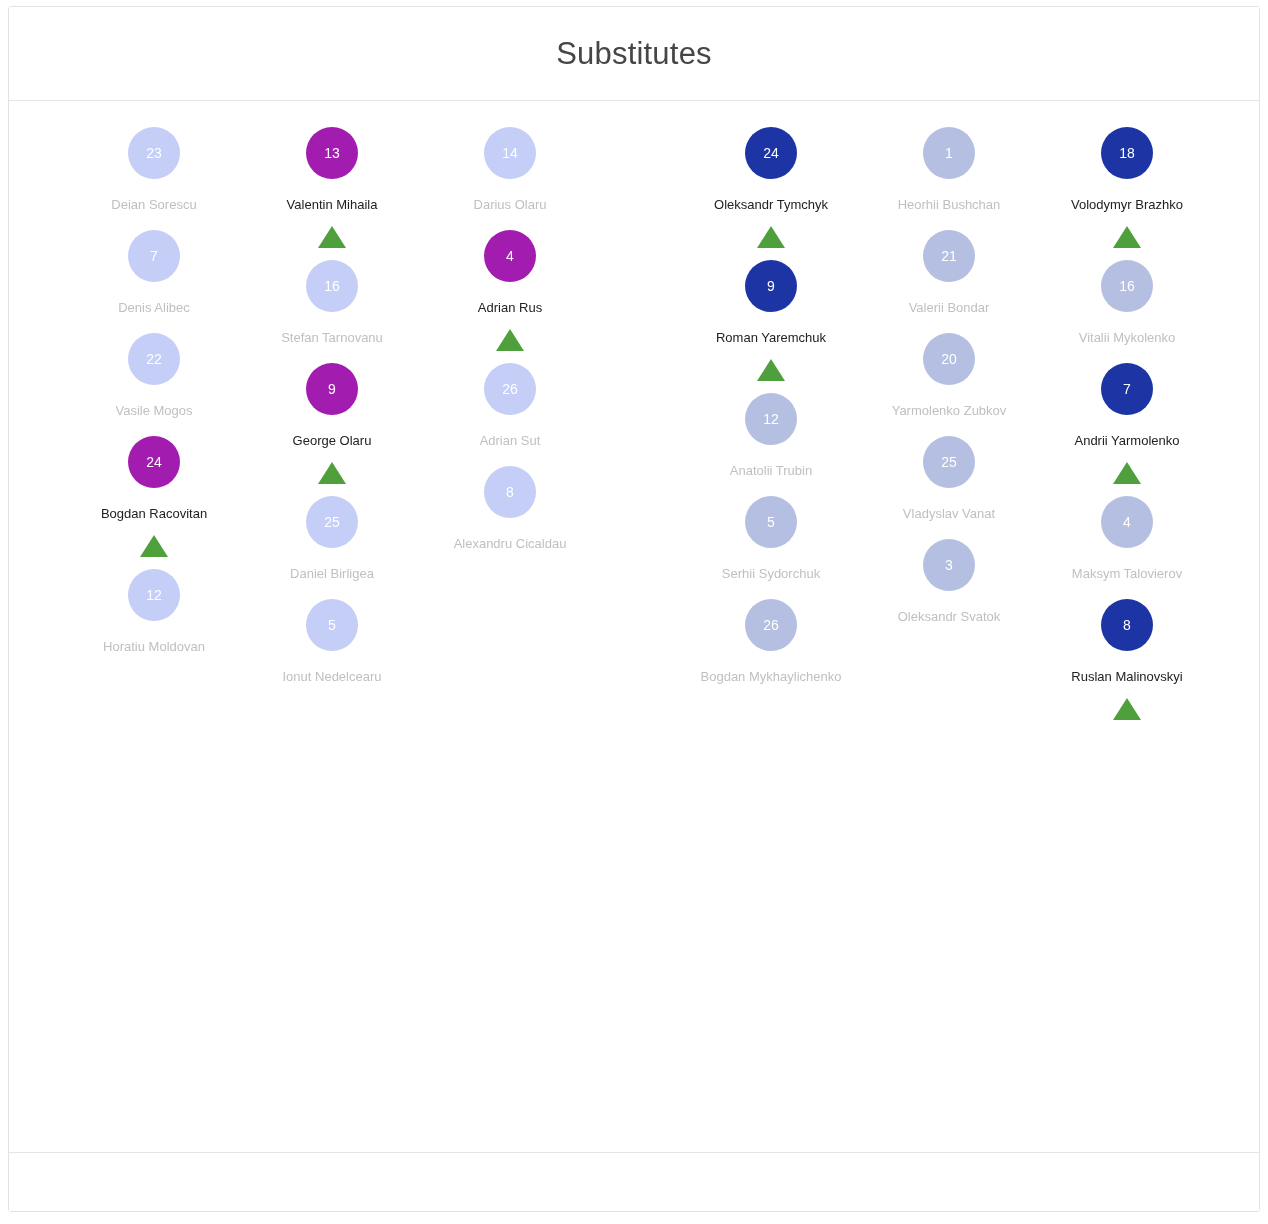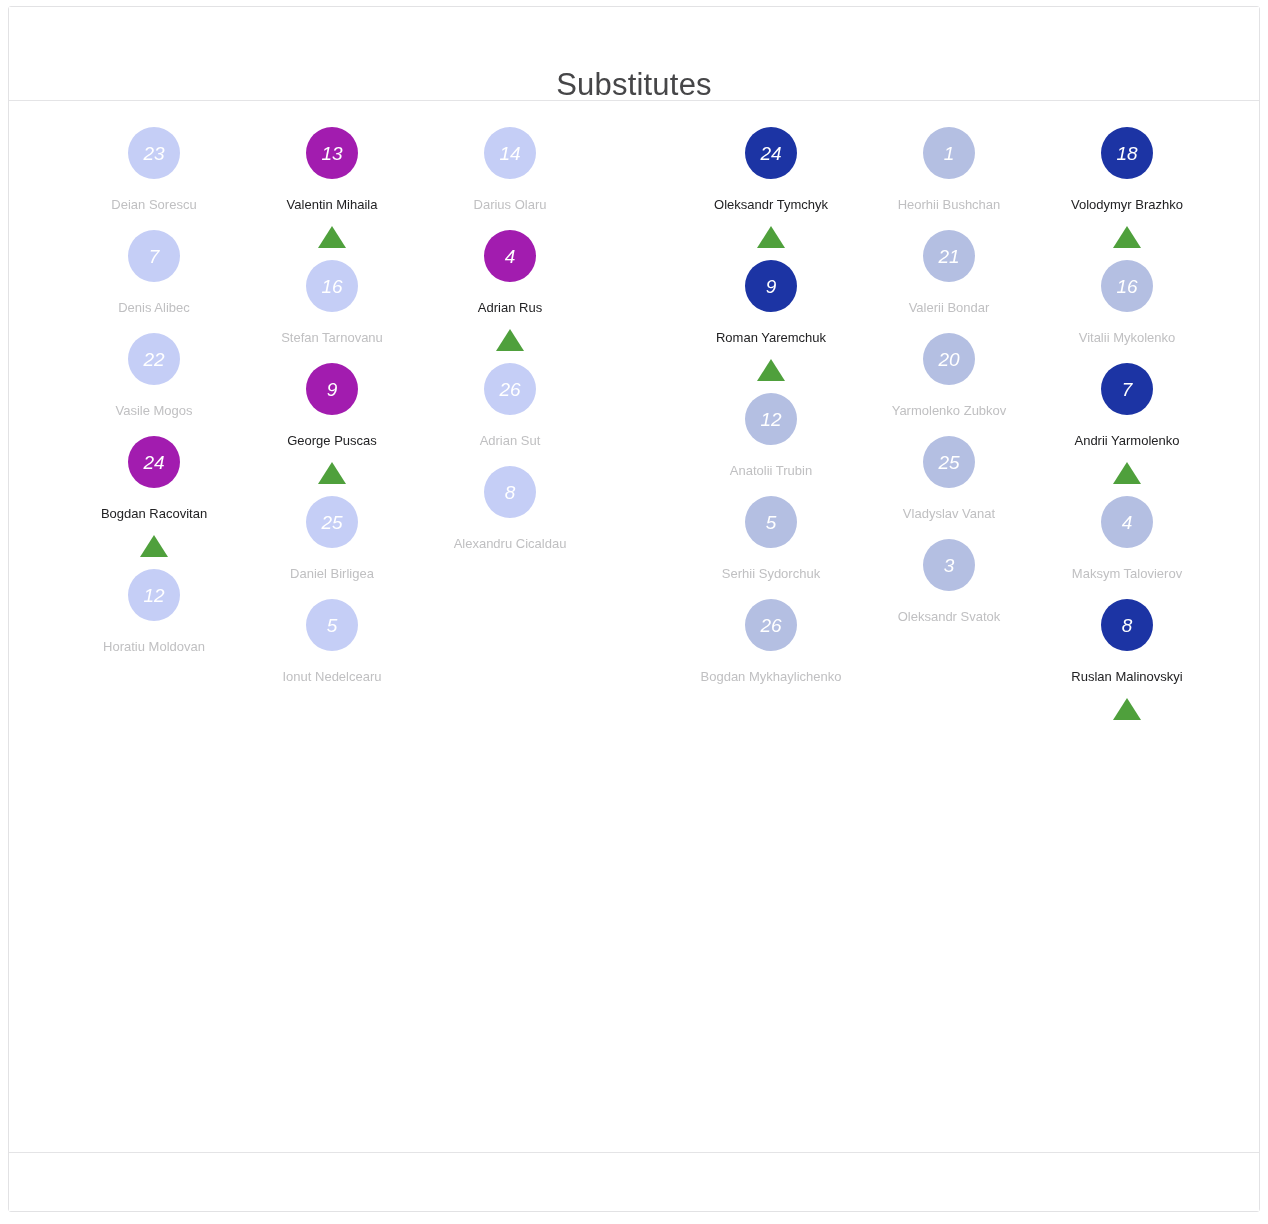--- a/index.html
+++ b/index.html
@@ -35,21 +35,21 @@
     display: flex;
     flex-direction: column;
   }
 
   
   .card-header {
     height: 94px;
     flex: 0 0 94px;
     border-bottom: 1px solid #e4e4e6;
     display: flex;
-    align-items: flex-end;
+    align-items: center;
     justify-content: center;
     box-sizing: border-box;
     background: #ffffff;
   }
   .card-title {
     font-size: 31px;
     font-weight: 400;
     color: #464648;
     letter-spacing: 0.2px;
     line-height: 1;
@@ -91,25 +91,24 @@
   }
 
   .shirt {
     width: 52px;
     height: 52px;
     border-radius: 50%;
     display: flex;
     align-items: center;
     justify-content: center;
     color: #ffffff;
-    font-size: 19px;
+    font-size: 14px;
     font-weight: 400;
     line-height: 1;
     flex: 0 0 auto;
-    font-style: italic;
   }
   
   .team-home .shirt.sub-in  { background: #a21caf; }
   .team-home .shirt.bench   { background: #c5cef6; }
   
   .team-away .shirt.sub-in  { background: #1c34a4; }
   .team-away .shirt.bench   { background: #b4bfe2; }
 
   .pname {
     margin-top: 12px;
@@ -186,21 +185,21 @@
               <div class="pname sub-in">Valentin Mihaila</div>
               <div class="sub-arrow"></div>
             </div>
             <div class="player">
               <div class="shirt bench">16</div>
               <div class="pname bench">Stefan Tarnovanu</div>
               <div class="sub-arrow hidden"></div>
             </div>
             <div class="player">
               <div class="shirt sub-in">9</div>
-              <div class="pname sub-in">George Puscas</div>
+              <div class="pname sub-in">George Olaru</div>
               <div class="sub-arrow"></div>
             </div>
             <div class="player">
               <div class="shirt bench">25</div>
               <div class="pname bench">Daniel Birligea</div>
               <div class="sub-arrow hidden"></div>
             </div>
             <div class="player">
               <div class="shirt bench">5</div>
               <div class="pname bench">Ionut Nedelcearu</div>

